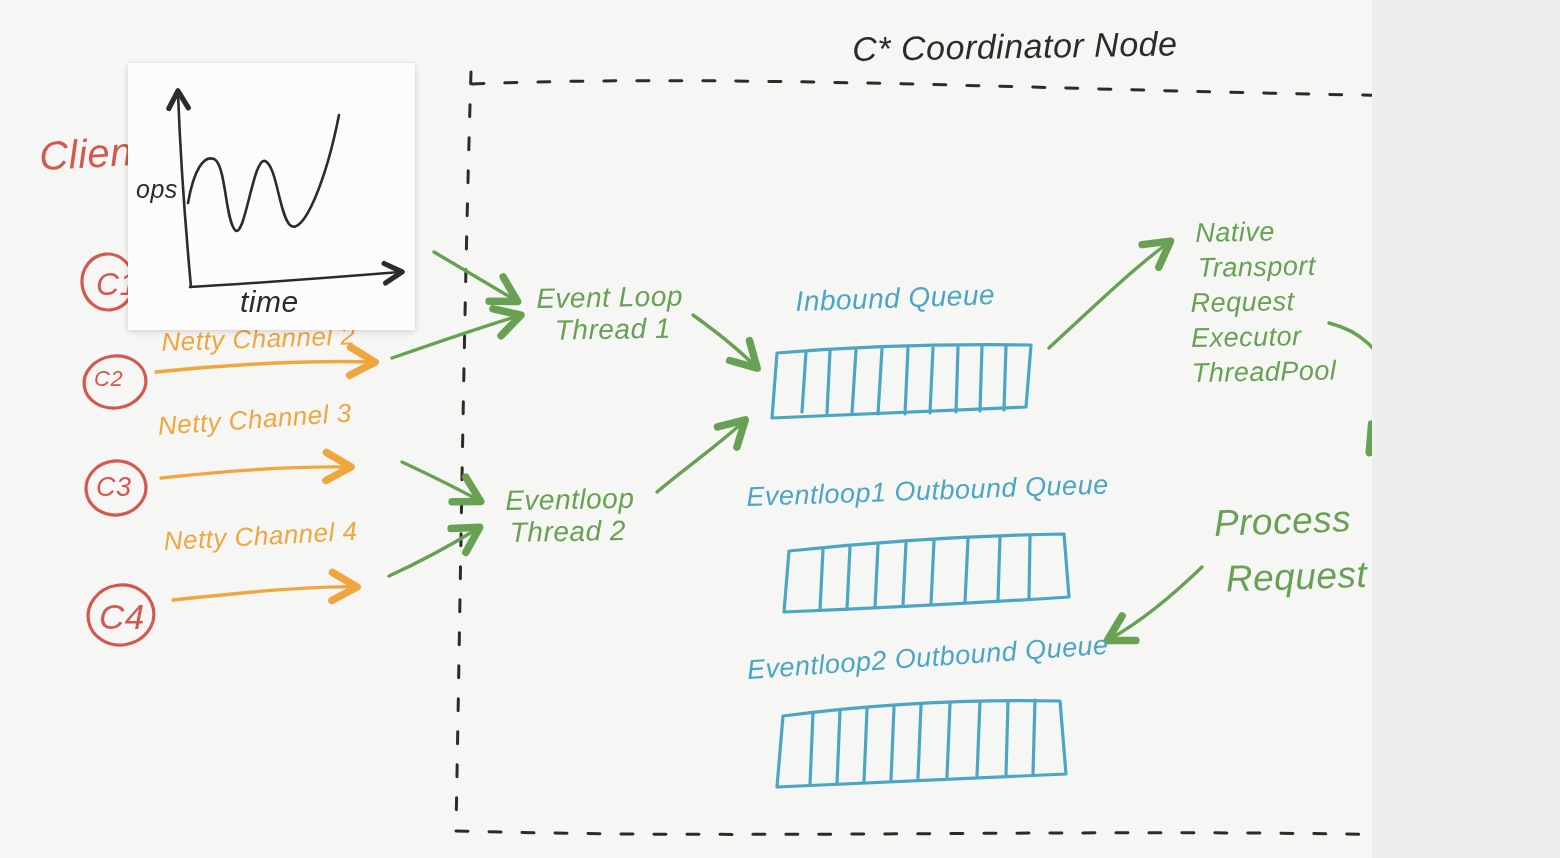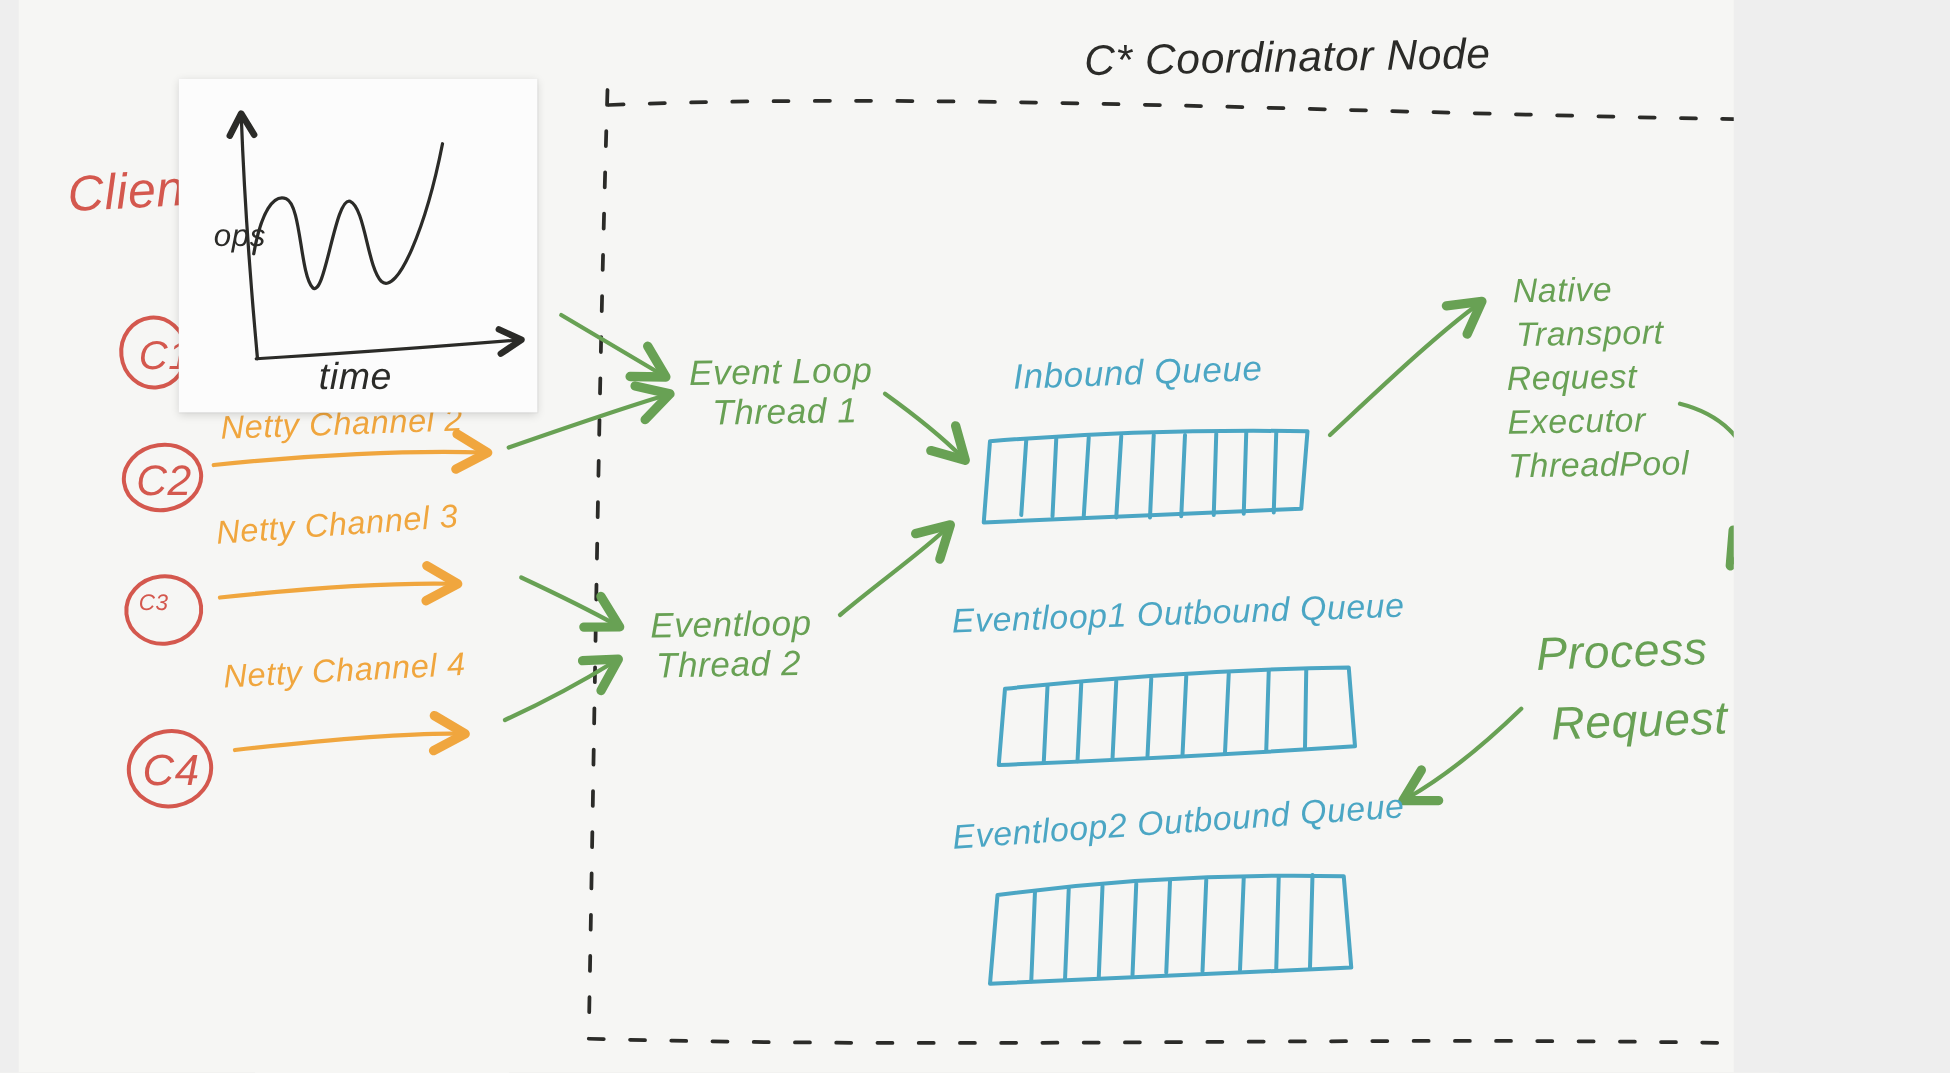--- a/index.html
+++ b/index.html
@@ -4,21 +4,20 @@
 <style>
   :root{
     --bg:#f6f6f4; --ink:#2b2b28; --red:#d4584e; --orange:#f0a63e;
     --green:#68a154; --teal:#4ba6c4; --panel:#fcfcfc;
   }
   html,body{margin:0;padding:0;background:#eee;}
   .canvas{
     position:relative; width:1372px; height:858px; overflow:hidden;
     background:var(--bg);
     font-family:"Liberation Sans", sans-serif;
-    margin-left:15px;
   }
   .canvas svg.sketch{position:absolute; left:0; top:0; z-index:1;}
   .lbl{
     position:absolute; z-index:2; font-style:italic; white-space:nowrap;
     letter-spacing:.5px; line-height:1.15; transform-origin:left top;
   }
   .c-ink{color:var(--ink);} .c-red{color:var(--red);}
   .c-orange{color:var(--orange);} .c-green{color:var(--green);}
   .c-teal{color:var(--teal);}
   .inset{
@@ -89,22 +88,22 @@
         <path d="M813,713 L810,785 M840,711 L837,784 M867,709 L864,782 M894,707 L891,780 M921,705 L918,778 M950,704 L947,777 M980,702 L977,776 M1008,701 L1006,775 M1035,700 L1033,774"></path>
       </g>
     </g>
   </svg>
 
   <div class="lbl c-ink" style="left:852px; top:30px; font-size:34px; transform:rotate(-1deg);">C* Coordinator Node</div>
 
   <div class="lbl c-red" style="left:38px; top:133px; font-size:40px; transform:rotate(-3deg);">Clients</div>
 
   <div class="lbl c-red" style="left:96px; top:266px; font-size:32px;">C1</div>
-  <div class="lbl c-red" style="left:94px; top:366px; font-size:34px;">C2</div>
-  <div class="lbl c-red" style="left:96px; top:472px; font-size:18px;text-align:right;">C3</div>
+  <div class="lbl c-red" style="left:94px; top:366px; font-size:22px;">C2</div>
+  <div class="lbl c-red" style="left:96px; top:472px; font-size:27px;text-align:right;">C3</div>
   <div class="lbl c-red" style="left:99px; top:597px; font-size:35px;">C4</div>
 
   <div class="lbl c-orange" style="left:161px; top:328px; font-size:26px; transform:rotate(-2deg);">Netty Channel 2</div>
   <div class="lbl c-orange" style="left:157px; top:412px; font-size:26px; transform:rotate(-4deg);">Netty Channel 3</div>
   <div class="lbl c-orange" style="left:163px; top:527px; font-size:26px; transform:rotate(-3deg);">Netty Channel 4</div>
 
   <div class="lbl c-green" style="left:536px; top:283px; font-size:28px; transform:rotate(-1deg);">
     <div>Event Loop</div>
     <div style="margin-left:18px;">Thread 1</div>
   </div>
@@ -137,17 +136,17 @@
         <marker id="ah-k" viewBox="0 0 12 12" refX="9" refY="6" markerWidth="10" markerHeight="10" orient="auto">
           <path d="M2,1.5 L10,6 L2,10.5" fill="none" stroke="var(--ink)" stroke-width="2.4" stroke-linecap="round" stroke-linejoin="round"></path>
         </marker>
       </defs>
       <g fill="none" stroke="var(--ink)" stroke-width="2.6" stroke-linecap="round">
         <path d="M63,224 C58,170 53,110 50,30" marker-end="url(#ah-k)"></path>
         <path d="M62,224 C130,220 210,214 272,209" marker-end="url(#ah-k)"></path>
         <path d="M60,140 C66,106 76,92 86,96 C98,101 97,156 107,167 C117,177 125,94 137,98 C149,103 151,151 162,162 C175,174 198,118 211,52"></path>
       </g>
     </svg>
-    <div class="lbl c-ink" style="left:28px; top:112px; font-size:25px;font-style:italic;">ops</div>
+    <div class="lbl c-ink" style="left:8px; top:112px; font-size:25px;font-style:italic;">ops</div>
     <div class="lbl c-ink" style="left:112px; top:222px; font-size:30px;">time</div>
   </div>
 
 </div>
 
 </body></html>

